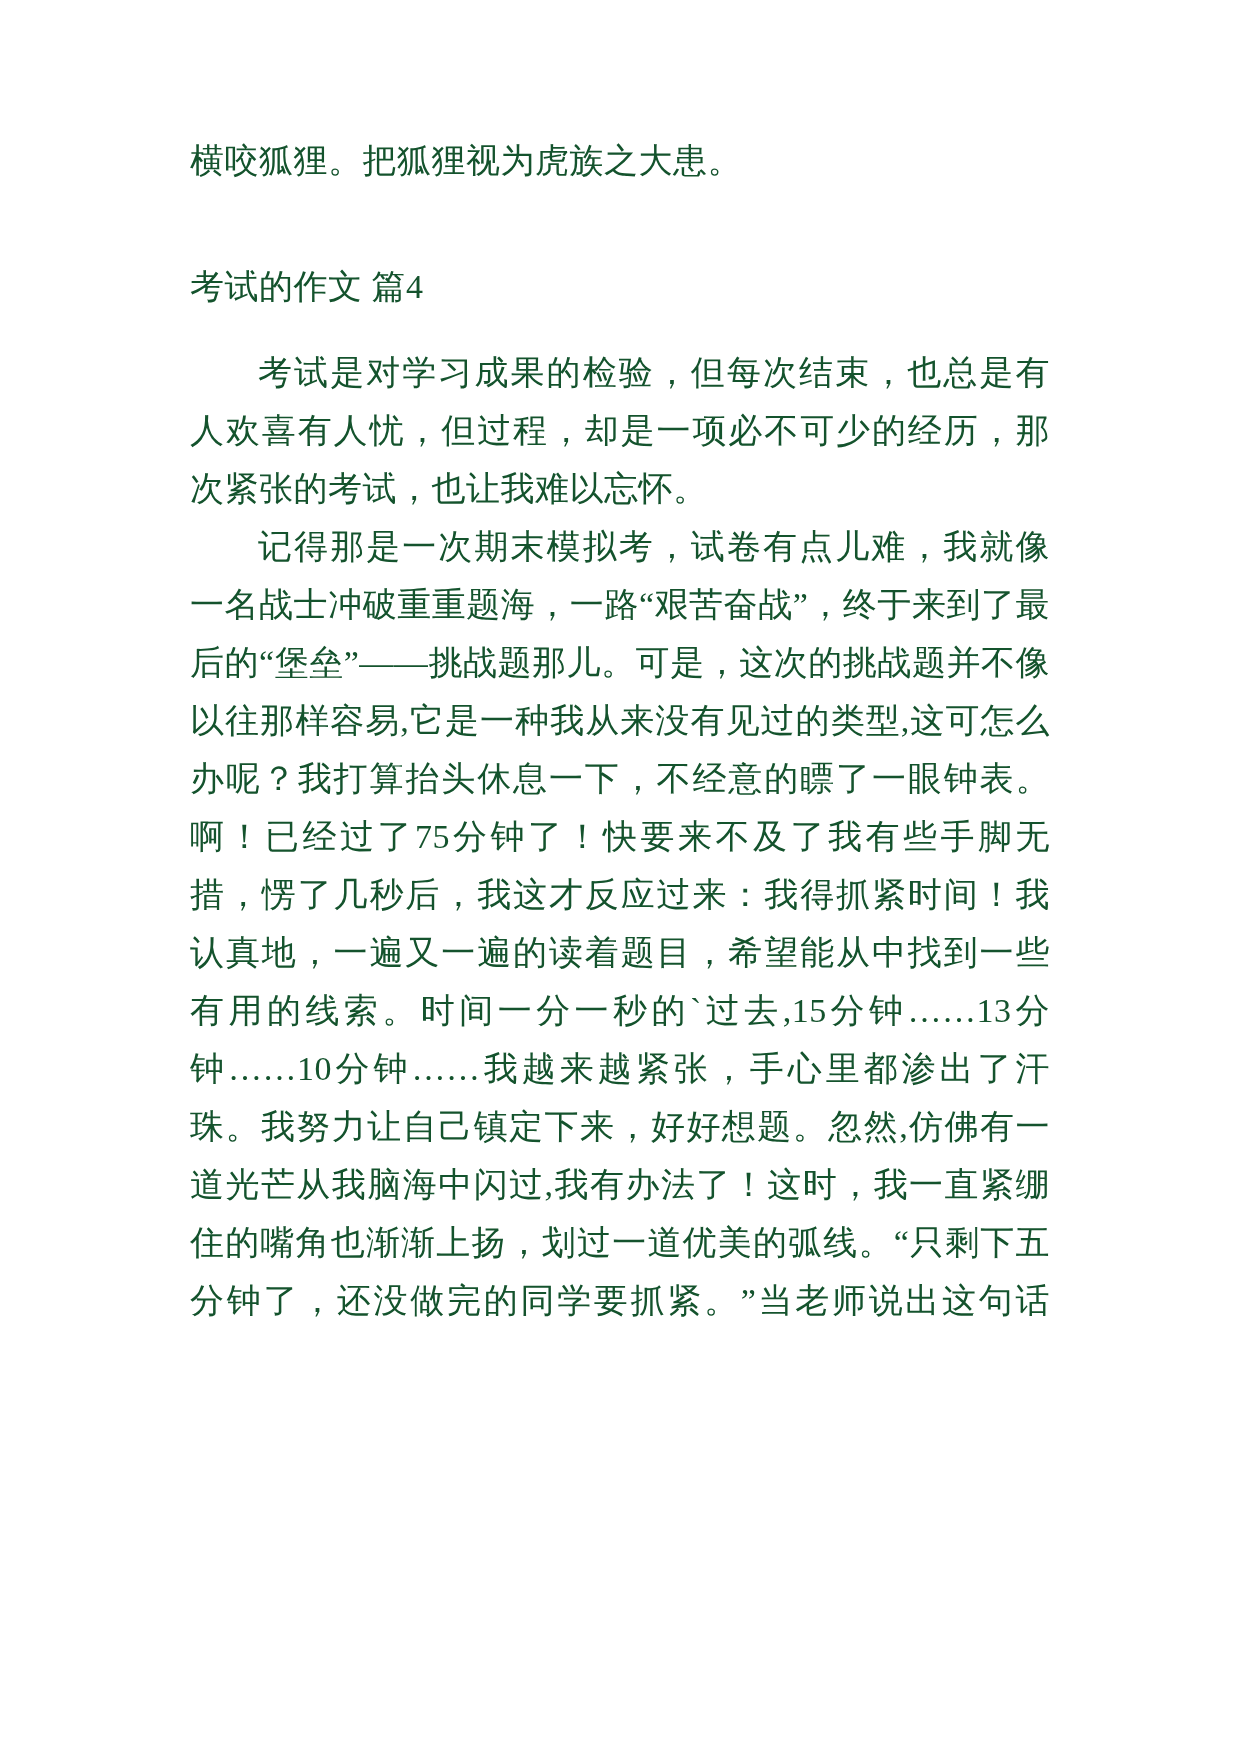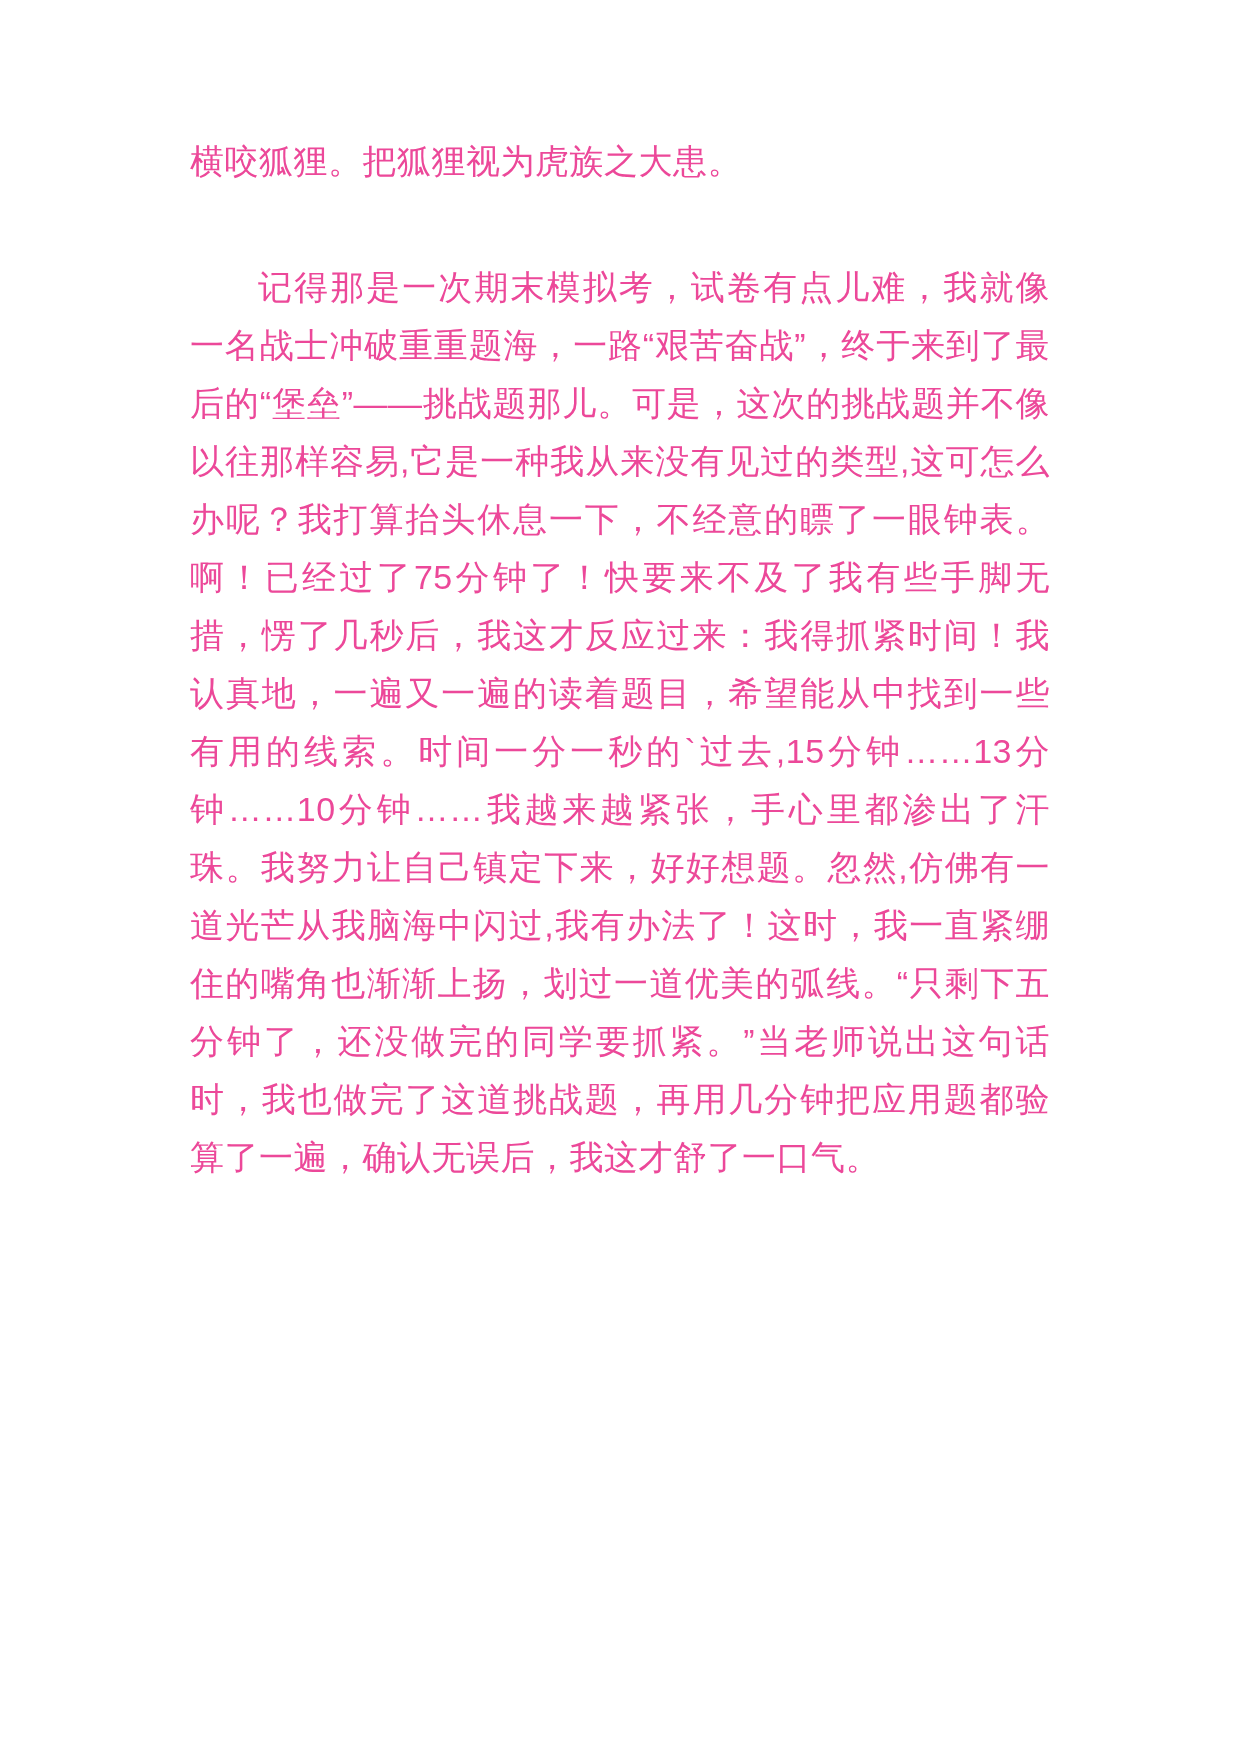--- a/index.html
+++ b/index.html
@@ -6,22 +6,22 @@
     margin: 0;
     padding: 0;
     background: #ffffff;
   }
   .page {
     position: relative;
     width: 1241px;
     height: 1334px;
     background: #ffffff;
     overflow: hidden;
-    font-family: Liberation Sans, sans-serif;
-    color: #ec4899;
+    font-family: Liberation Serif, serif;
+    color: #14532d;
   }
   .text-block {
     position: absolute;
     left: 190px;
     top: 132px;
     width: 860px;
   }
   .doc-line, .doc-paragraph, .doc-heading {
     font-size: 34px;
     line-height: 58px;
@@ -44,18 +44,20 @@
     text-indent: 2em;
   }
 </style>
 </head>
 <body>
 
 <div class="page">
   <div class="text-block">
     <p class="doc-line intro-line">横咬狐狸。把狐狸视为虎族之大患。</p>
 
+    <h2 class="doc-heading">考试的作文 篇4</h2>
 
+    <p class="doc-paragraph">考试是对学习成果的检验，但每次结束，也总是有人欢喜有人忧，但过程，却是一项必不可少的经历，那次紧张的考试，也让我难以忘怀。</p>
 
     <p class="doc-paragraph">记得那是一次期末模拟考，试卷有点儿难，我就像一名战士冲破重重题海，一路“艰苦奋战”，终于来到了最后的“堡垒”——挑战题那儿。可是，这次的挑战题并不像以往那样容易,它是一种我从来没有见过的类型,这可怎么办呢？我打算抬头休息一下，不经意的瞟了一眼钟表。啊！已经过了75分钟了！快要来不及了我有些手脚无措，愣了几秒后，我这才反应过来：我得抓紧时间！我认真地，一遍又一遍的读着题目，希望能从中找到一些有用的线索。时间一分一秒的`过去,15分钟……13分钟……10分钟……我越来越紧张，手心里都渗出了汗珠。我努力让自己镇定下来，好好想题。忽然,仿佛有一道光芒从我脑海中闪过,我有办法了！这时，我一直紧绷住的嘴角也渐渐上扬，划过一道优美的弧线。“只剩下五分钟了，还没做完的同学要抓紧。”当老师说出这句话时，我也做完了这道挑战题，再用几分钟把应用题都验算了一遍，确认无误后，我这才舒了一口气。</p>
 
   </div>
 </div>
 
 </body></html>

